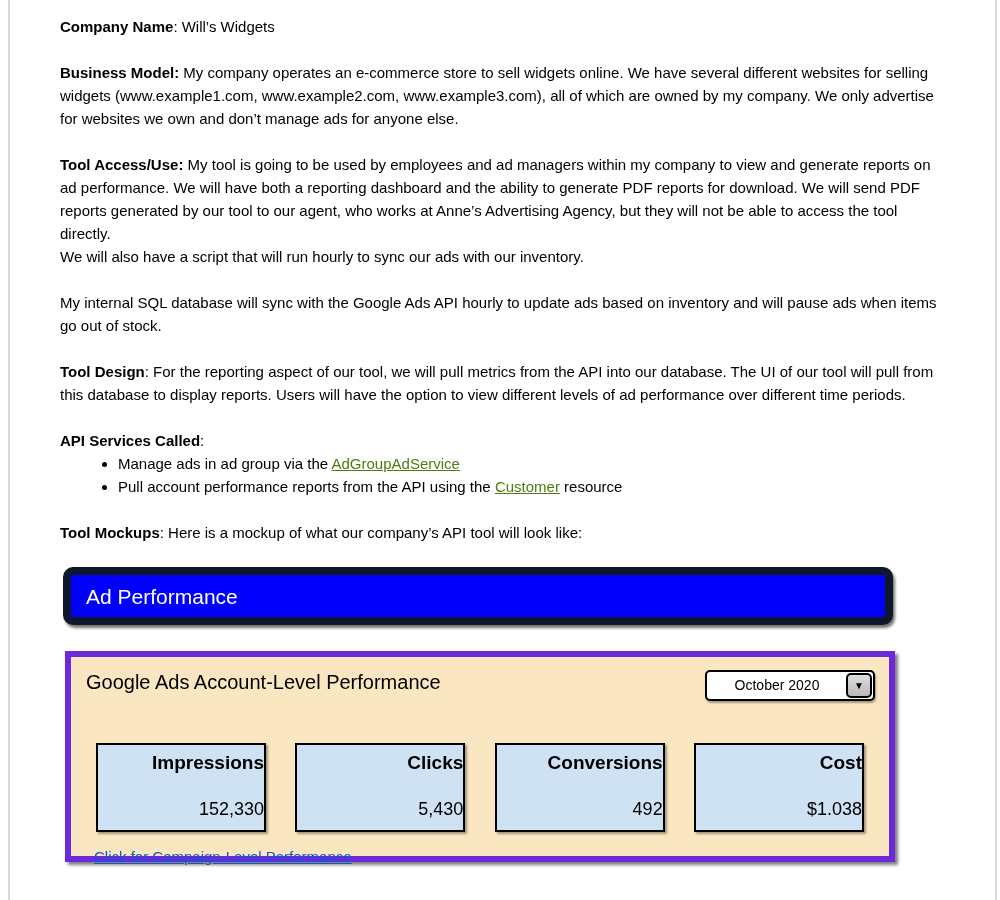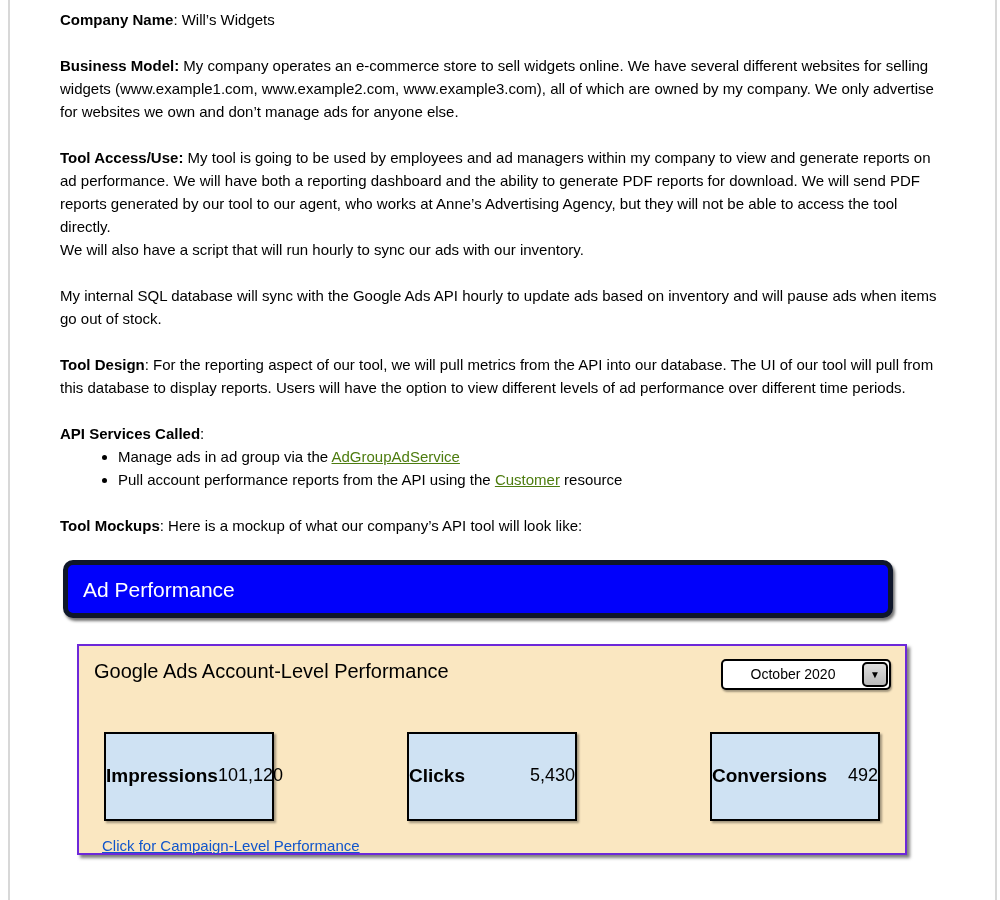--- a/index.html
+++ b/index.html
@@ -2,57 +2,57 @@
 <html><head>
 <meta charset="utf-8">
 <style>
   * { margin:0; padding:0; box-sizing:border-box; }
   html,body { width:1000px; height:900px; overflow:hidden; background:#ffffff;
     font-family:"Liberation Sans", sans-serif; color:#000; }
   .page-edge { position:absolute; top:0; bottom:0; width:2px; background:#d8d8d8; }
   .page-edge.left { left:8px; }
   .page-edge.right { left:995px; }
 
-  .content { position:absolute; left:60px; top:8px; width:886px;
+  .content { position:absolute; left:60px; top:15px; width:886px;
     font-size:15px; line-height:23px; }
 
   p.block { margin-bottom:23px; }
   b.lead { font-weight:bold; }
   a.doclink { color:#4d7c0f; text-decoration:underline; cursor:pointer; }
 
   ul.bullets { margin:0 0 23px 0; padding-left:58px; }
   ul.bullets li { line-height:23px; }
 
   
   .banner { margin-left:3px; width:830px; height:58px; background:#0101fb;
-    border:5px solid #0f172a; border-radius:10px; display:flex; align-items:center;
+    border:8px solid #0f172a; border-radius:10px; display:flex; align-items:center;
     justify-content:space-between; padding:0 16px 0 15px; margin-bottom:26px;
     box-shadow:2px 3px 3px rgba(0,0,0,0.55); }
   .banner-title { color:#ffffff; font-size:21px; }
   .site-button { width:193px; height:40px; background:#ffffff; border:2px solid #000;
     border-radius:8px; display:flex; align-items:center; justify-content:center;
     font-size:20px; color:#000; box-shadow:2px 2px 3px rgba(0,0,0,0.45); cursor:pointer; }
 
   
-  .panel { margin-left:17px; width:830px; height:211px; background:#fae7c1;
-    border:2px solid #6d28d9; box-shadow:3px 3px 3px rgba(0,0,0,0.5); }
+  .panel { margin-left:5px; width:830px; height:211px; background:#fae7c1;
+    border:6px solid #6d28d9; box-shadow:3px 3px 3px rgba(0,0,0,0.5); }
   .panel-header { display:flex; justify-content:space-between; align-items:flex-start;
     padding:13px 14px 0 15px; }
   .panel-title { font-size:20px; line-height:24px; }
   .dropdown { position:relative; width:170px; height:31px; background:#ffffff;
     border:2px solid #000; border-radius:5px; display:flex; align-items:center;
     cursor:pointer; box-shadow:1px 2px 2px rgba(0,0,0,0.35); }
   .dropdown-value { flex:1; text-align:center; font-size:14px; padding-right:26px; }
   .dropdown-button { position:absolute; right:1px; top:1px; bottom:1px; width:26px;
     background:linear-gradient(#dedede,#b9b9b9); border:2px solid #000; border-radius:5px;
     display:flex; align-items:center; justify-content:center; font-size:10px; color:#000; }
 
   .cards { display:flex; justify-content:space-between; margin-top:42px; padding:0 25px; }
   .card { width:170px; height:89px; background:#cfe2f3; border:2px solid #000;
-    display:flex; align-items:center; justify-content:space-between;
+    display:flex; flex-direction:column; align-items:flex-end; justify-content:space-between;
     padding:6px 0 9px 0; box-shadow:2px 2px 2px rgba(0,0,0,0.35); }
   .card-label { font-weight:bold; font-size:19px; }
   .card-value { font-size:18px; }
 
   .panel-link-row { margin:13px 0 0 23px; }
   .panel-link { color:#1155cc; text-decoration:underline; font-size:15px; cursor:pointer; }
 </style>
 </head>
 <body>
 
@@ -89,29 +89,33 @@
       <span class="panel-title">Google Ads Account-Level Performance</span>
       <div class="dropdown">
         <span class="dropdown-value">October 2020</span>
         <span class="dropdown-button">▼</span>
       </div>
     </div>
 
     <div class="cards">
       <div class="card">
         <span class="card-label">Impressions</span>
-        <span class="card-value">101,120</span>
+        <span class="card-value">152,330</span>
       </div>
       <div class="card">
         <span class="card-label">Clicks</span>
         <span class="card-value">5,430</span>
       </div>
       <div class="card">
         <span class="card-label">Conversions</span>
         <span class="card-value">492</span>
+      </div>
+      <div class="card">
+        <span class="card-label">Cost</span>
+        <span class="card-value">$1.038</span>
       </div>
     </div>
 
     <div class="panel-link-row">
       <a class="panel-link">Click for Campaign-Level Performance</a>
     </div>
   </div>
 
 </div>
 

